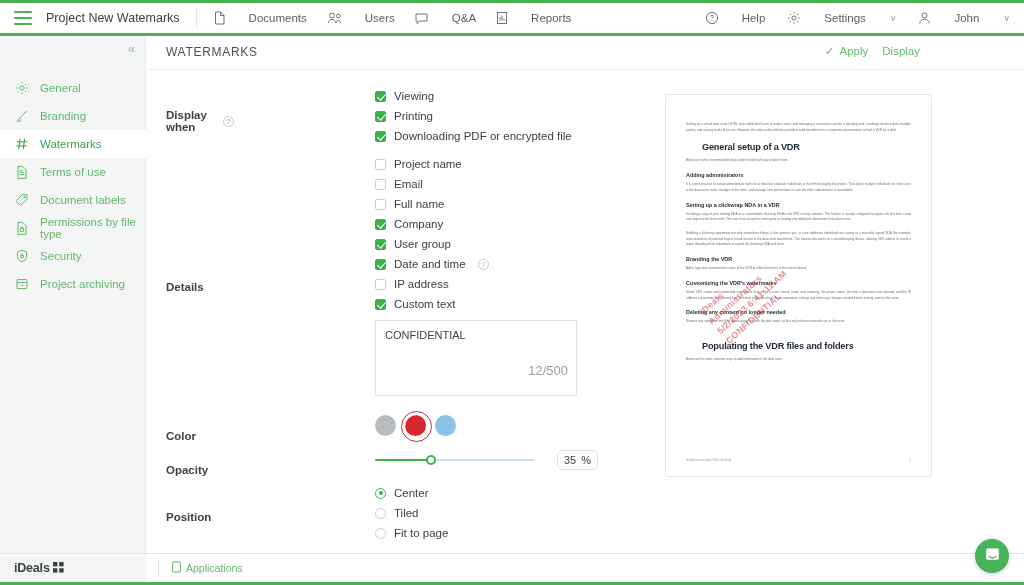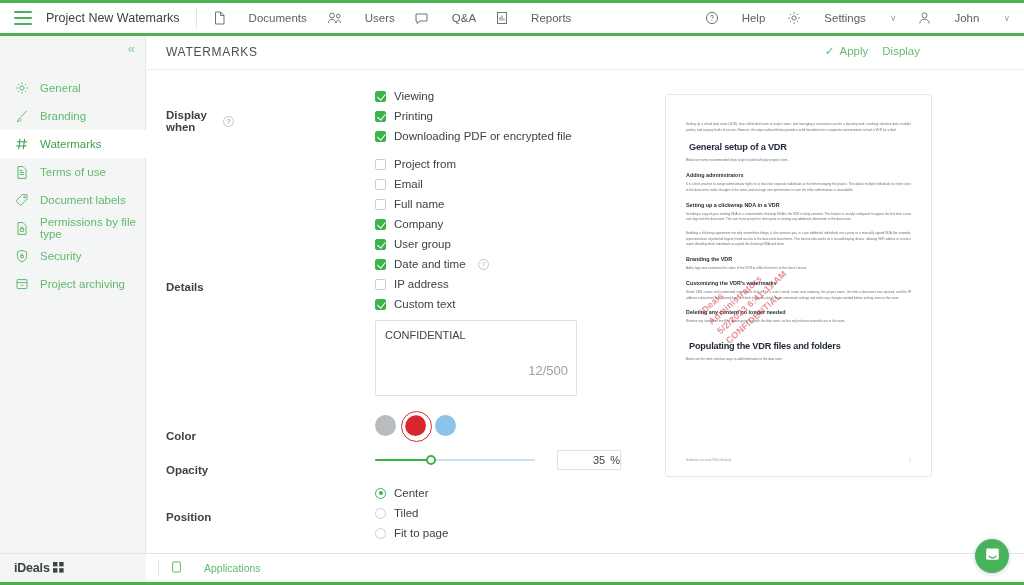--- a/index.html
+++ b/index.html
@@ -47,21 +47,21 @@
   .side-item.active { background:#ffffff; color:#3fa04e; }
   .side-item .sicon { width:15px; height:15px; display:flex; align-items:center; justify-content:center; flex:0 0 15px; }
   .side-item .sicon svg { display:block; }
 
   
   .footbar { position:absolute; bottom:3px; left:0; width:1024px; height:28px; background:#ffffff; display:flex; align-items:center; }
   .foot-left { width:146px; height:28px; background:#f4f6f6; display:flex; align-items:center; padding-left:14px; }
   .ideals { font-size:12.5px; font-weight:bold; color:#3d4246; letter-spacing:-0.2px; }
   .ideals-mark { display:inline-block; margin-left:3px; vertical-align:-1px; }
   .foot-div { width:1px; height:16px; background:#dfe3e4; margin:0 12px; }
-  .foot-app { display:flex; align-items:center; gap:22px; font-size:10.5px; color:#63b76e; cursor:pointer; }
+  .foot-app { display:flex; align-items:center; gap:4px; font-size:10.5px; color:#63b76e; cursor:pointer; }
 
   
   .main { position:absolute; top:36px; left:147px; width:877px; height:518px; background:#ffffff; }
   .panel-head { position:relative; height:34px; border-bottom:1px solid #ebeef0; }
   .panel-title { position:absolute; left:19px; top:9px; font-size:12px; color:#4a5055; letter-spacing:0.7px; }
   .panel-actions { position:absolute; right:104px; top:8px; display:flex; align-items:center; gap:14px; }
   .apply-btn { display:flex; align-items:center; gap:5px; font-size:11.5px; color:#68bb74; cursor:pointer; }
   .cancel-btn { font-size:11.5px; color:#68bb74; cursor:pointer; }
 
   
@@ -106,41 +106,41 @@
   }
 
   .slider-row { display:flex; align-items:center; }
   .track { width:160px; height:2px; background:#cfe0f0; position:relative; border-radius:1px; cursor:pointer; }
   .track .fill { position:absolute; left:0; top:0; height:2px; background:#3cb24b; border-radius:1px; }
   .thumb {
     position:absolute; top:-4px; width:10px; height:10px; border-radius:50%;
     background:#fff; border:2px solid #3cb24b; cursor:pointer;
   }
   .pct-box {
-    margin-left:22px; width:64px; height:20px; border:1px solid #dde1e3; border-radius:1px;
-    display:flex; align-items:center; justify-content:flex-end; gap:5px;
+    margin-left:22px; width:41px; height:20px; border:1px solid #dde1e3; border-radius:6px;
+    display:flex; align-items:center; justify-content:center; gap:5px;
     font-size:11px; color:#3d4246; background:#fff;
   }
 
   .radio-line { display:flex; align-items:center; gap:8px; height:20px; cursor:pointer; }
   .rad { width:11px; height:11px; border-radius:50%; border:1px solid #c9cfd2; background:#fff; position:relative; flex:0 0 11px; }
   .rad.on { border-color:#3cb24b; }
   .rad.on::after {
     content:""; position:absolute; left:2.5px; top:2.5px; width:4px; height:4px;
     border-radius:50%; background:#3cb24b;
   }
 
   
   .preview {
     position:absolute; left:518px; top:58px; width:267px; height:383px;
     background:#fff; border:1px solid #e4e7e9; border-radius:3px; overflow:hidden;
   }
   .doc-inner { position:absolute; left:20px; top:27px; right:20px; }
   .doc-p { font-size:3.1px; line-height:1.85; color:#6b7177; text-align:justify; margin-bottom:8px; }
-  .doc-h1 { font-size:9.2px; font-weight:bold; color:#1f2937; margin:9px 3px 6px; letter-spacing:-0.2px; }
+  .doc-h1 { font-size:9.2px; font-weight:bold; color:#1f2937; margin:9px 16px 6px; letter-spacing:-0.2px; }
   .doc-h2 { font-size:5.4px; font-weight:bold; color:#1f2937; margin:8px 0 4px; }
   .doc-foot { position:absolute; left:20px; right:20px; bottom:14px; display:flex; justify-content:space-between; font-size:2.9px; color:#9aa1a6; border-top:0; }
   .wm {
     position:absolute; left:52px; top:148px; width:150px; height:120px;
     transform:rotate(-42deg); transform-origin:center center; pointer-events:none;
   }
   .wm div { font-size:9px; color:rgba(214,38,46,0.52); font-weight:bold; letter-spacing:0.3px; white-space:nowrap; line-height:1.45; }
 
   
   .chat {
@@ -360,21 +360,21 @@
       </div>
     </div>
 
     <div class="row" style="height:263px;">
       <div class="row-label">
         <span>Details</span>
       </div>
       <div class="row-ctl">
         <div class="chk-line">
           <span class="chk"></span>
-          <span class="chk-label">Project from</span>
+          <span class="chk-label">Project name</span>
         </div>
         <div class="chk-line">
           <span class="chk"></span>
           <span class="chk-label">Email</span>
         </div>
         <div class="chk-line">
           <span class="chk"></span>
           <span class="chk-label">Full name</span>
         </div>
         <div class="chk-line">

